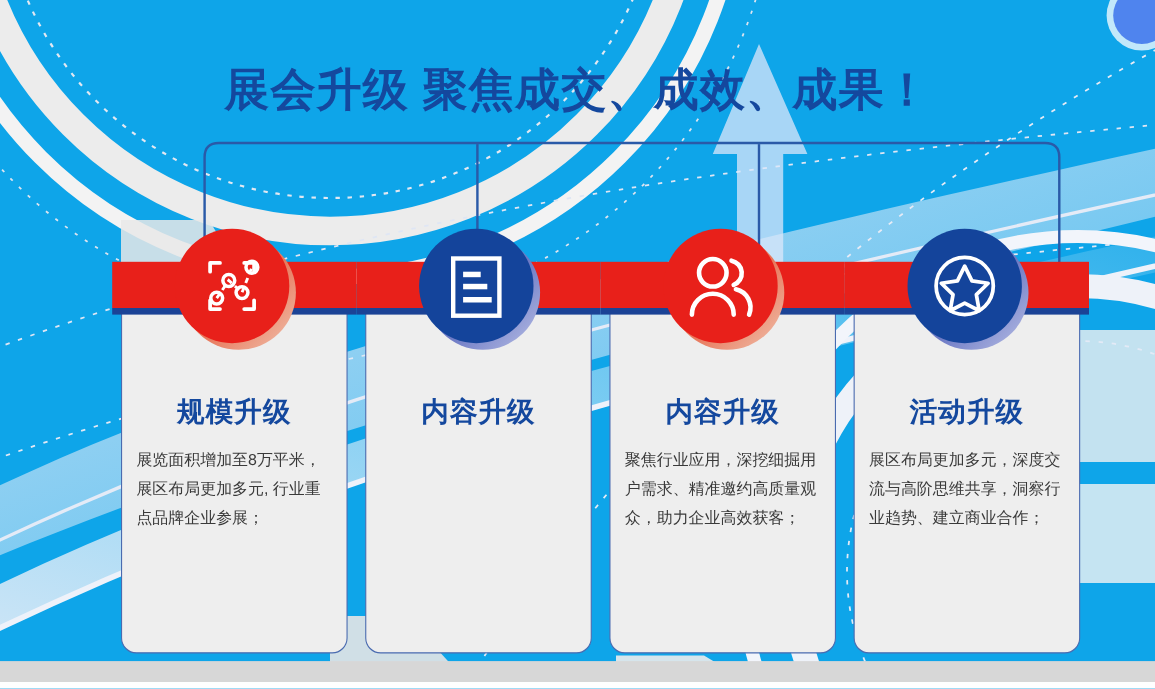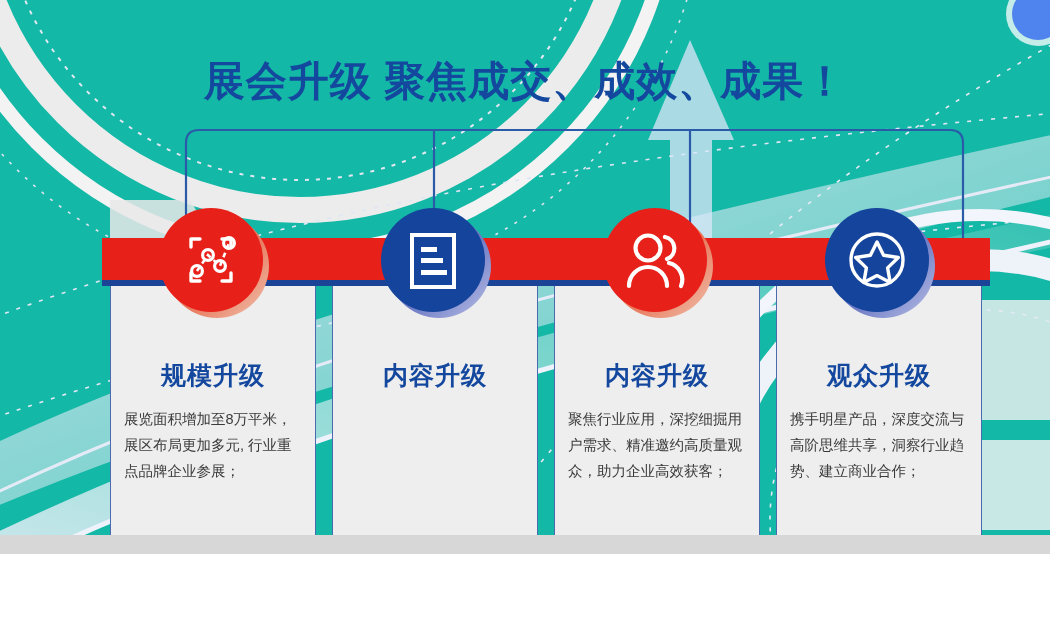--- a/index.html
+++ b/index.html
@@ -2,21 +2,21 @@
 <html><head>
 <meta charset="utf-8">
 <style>
   html,body{margin:0;padding:0;}
   body{
     width:1050px;height:626px;
     font-family:"Liberation Sans","DejaVu Sans",sans-serif;
     background:#ffffff;
     overflow:hidden;
   }
-  #stage{position:relative;width:1050px;height:554px;overflow:hidden;background:#14b8a6;}
+  #stage{position:relative;width:1050px;height:620px;overflow:hidden;background:#0ea5e9;}
 
   
   .bg-layer{position:absolute;inset:0;overflow:hidden;pointer-events:none;}
   .bg-svg{position:absolute;left:0;top:0;}
 
   
   .corner-dot{
     position:absolute;right:-14px;top:-12px;
     width:52px;height:52px;border-radius:50%;
     background:#4f84ee;
@@ -234,21 +234,21 @@
       </div>
       <div class="circle-wrap">
         <div class="shadow-ring blue"></div>
         <div class="circle blue">
           <svg width="64" height="64" viewBox="0 0 64 64">
             <circle cx="32" cy="32" r="26" fill="none" stroke="#ffffff" stroke-width="3.4"></circle>
             <path d="M32 14 L38.6 27.3 L53.3 29.5 L42.6 39.9 L45.2 54.5 L32 47.6 L18.8 54.5 L21.4 39.9 L10.7 29.5 L25.4 27.3 Z" fill="none" stroke="#ffffff" stroke-width="3.4" stroke-linejoin="round"></path>
           </svg>
         </div>
       </div>
-      <div class="card-title">观众升级</div>
-      <div class="card-text">携手明星产品，深度交流与高阶思维共享，洞察行业趋势、建立商业合作；</div>
+      <div class="card-title">活动升级</div>
+      <div class="card-text">展区布局更加多元，深度交流与高阶思维共享，洞察行业趋势、建立商业合作；</div>
     </div>
 
   </div>
 
   <div class="footer-bar"></div>
 
 </div>
 
 </body></html>

